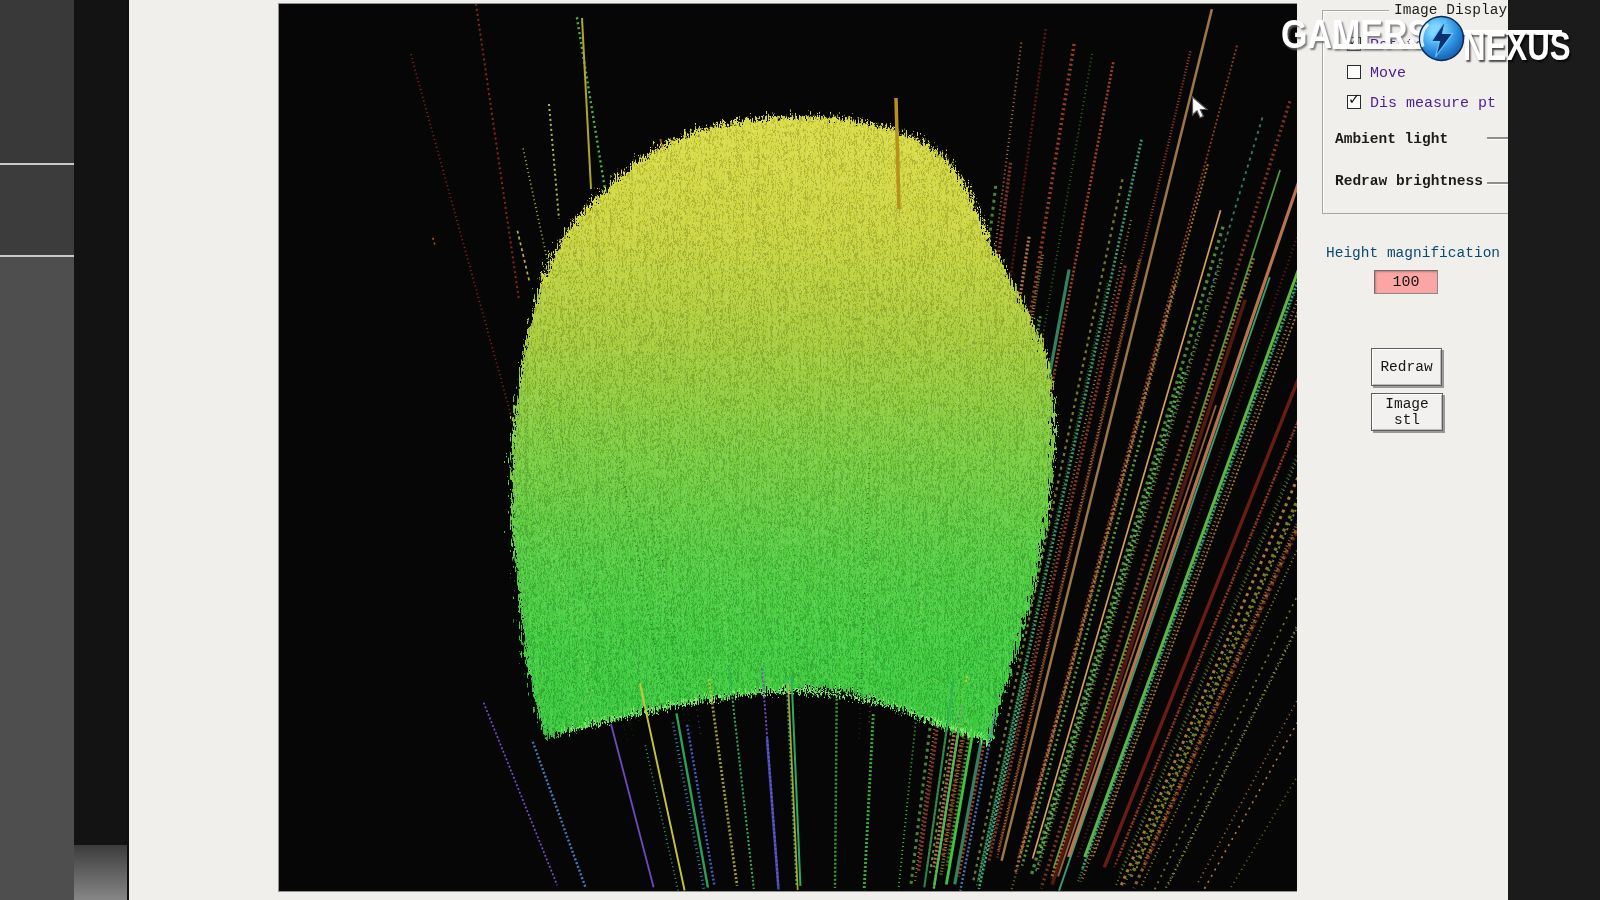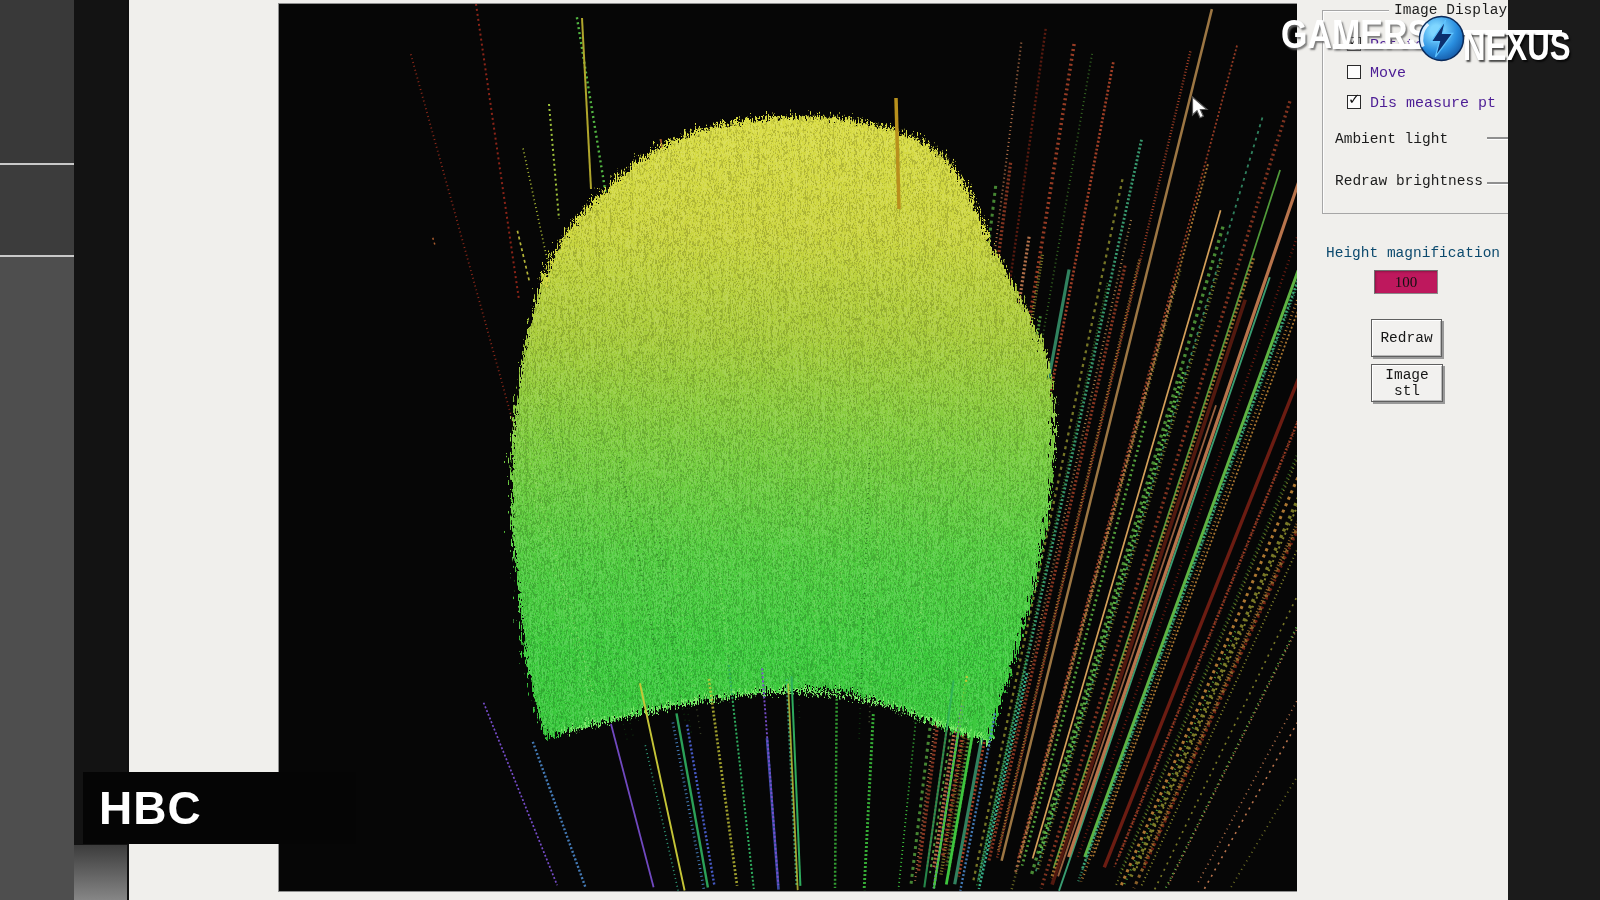--- a/index.html
+++ b/index.html
@@ -26,36 +26,36 @@
   .panel{position:absolute;left:1168px;top:0;width:340px;height:900px;background:#f0efec;}
   .groupbox{position:absolute;left:25px;top:10px;width:297px;height:202px;
             border:1px solid #a6a6a6;box-shadow:inset 1px 1px 0 #fdfdfd;}
   .groupbox-title{position:absolute;left:66px;top:-9px;background:#f0efec;padding:0 5px;
             font-size:14.5px;color:#1c1c1c;white-space:nowrap;}
   .cb-box{position:absolute;width:14px;height:14px;background:#fdfdfd;
           border:1.5px solid #2a2a2a;box-sizing:border-box;}
   .cb-glyph{position:absolute;left:0px;top:-4px;font-size:15px;font-weight:bold;
           color:#111;font-family:"DejaVu Sans",sans-serif;line-height:1;}
   .cb-label{position:absolute;font-size:15px;color:#4c1d95;white-space:nowrap;}
-  .sl-label{position:absolute;font-size:14.5px;color:#1c1c1c;white-space:nowrap;}
+  .sl-label{position:absolute;font-size:14.5px;color:#1c1c1c;white-space:nowrap;font-weight:bold;}
   .sl-groove{position:absolute;width:115px;height:2px;background:#8f8f8f;
              border-bottom:1px solid #fff;}
   .sl-thumb{position:absolute;width:11px;height:26px;background:#f0efec;
             border:1px solid #7c7c7c;box-sizing:border-box;
             box-shadow:inset 1px 1px 0 #fff,1.5px 1.5px 1px rgba(0,0,0,.35);}
   .hm-label{position:absolute;left:29px;top:245px;font-size:14.5px;color:#0c4a6e;white-space:nowrap;}
-  .hm-input{position:absolute;left:77px;top:270px;width:64px;height:24px;background:#be185d;
+  .hm-input{position:absolute;left:77px;top:270px;width:64px;height:24px;background:#fca5a5;
             border:1px solid #8a8a8a;border-top-color:#6f6f6f;border-left-color:#6f6f6f;
             box-shadow:inset 1px 1px 2px rgba(0,0,0,.25);
-            text-align:center;font-family:Liberation Serif, serif;font-size:15px;color:#111;
+            text-align:center;font-family:Liberation Mono, monospace;font-size:15px;color:#111;
             box-sizing:border-box;}
   .win-btn{position:absolute;background:#f2f1ef;border:1px solid #5f5f5f;box-sizing:border-box;
            box-shadow:inset 1px 1px 0 #ffffff,inset -1px -1px 0 #b9b9b9,2px 2px 0 #999;
            font-family:"Liberation Mono",monospace;font-size:14.5px;color:#161616;
-           display:flex;align-items:center;justify-content:center;padding:18px;cursor:default;}
+           display:flex;align-items:center;justify-content:center;padding:18px;cursor:default;margin-top:29px;}
   .btn-redraw{left:74px;top:319px;width:71px;height:28px;}
   .btn-savestl{left:74px;top:364px;width:72px;height:26px;}
 
   
   .hbc-badge{position:absolute;left:83px;top:772px;width:273px;height:72px;background:#050505;
              z-index:40;display:flex;align-items:center;}
   .hbc-text{font-family:"Liberation Sans",sans-serif;font-weight:700;font-size:46px;
             color:#fff;padding-left:16px;letter-spacing:1px;}
 
   
@@ -314,23 +314,20 @@
       <span class="hm-label">Height magnification</span>
       <input class="hm-input" value="100" style="">
 
       <button class="win-btn btn-redraw">Redraw</button>
       <button class="win-btn btn-savestl">Image stl</button>
     </div>
   </div>
 
   <div class="bg-right-strip"></div>
 
-  <div class="hbc-badge">
-    <span class="hbc-text">HBC</span>
-  </div>
 
   <div class="gn-logo">
     <span class="gn-gamers">GAMERS</span>
     <div class="gn-bar1"></div>
     <div class="gn-bar2"></div>
     <svg class="gn-globe" viewBox="0 0 46 46">
       <defs>
         <radialGradient id="globeGrad" cx="0.38" cy="0.32" r="0.85">
           <stop offset="0.15" stop-color="#7fd6ff"></stop>
             <stop offset="0.55" stop-color="#2a8fe0"></stop>

